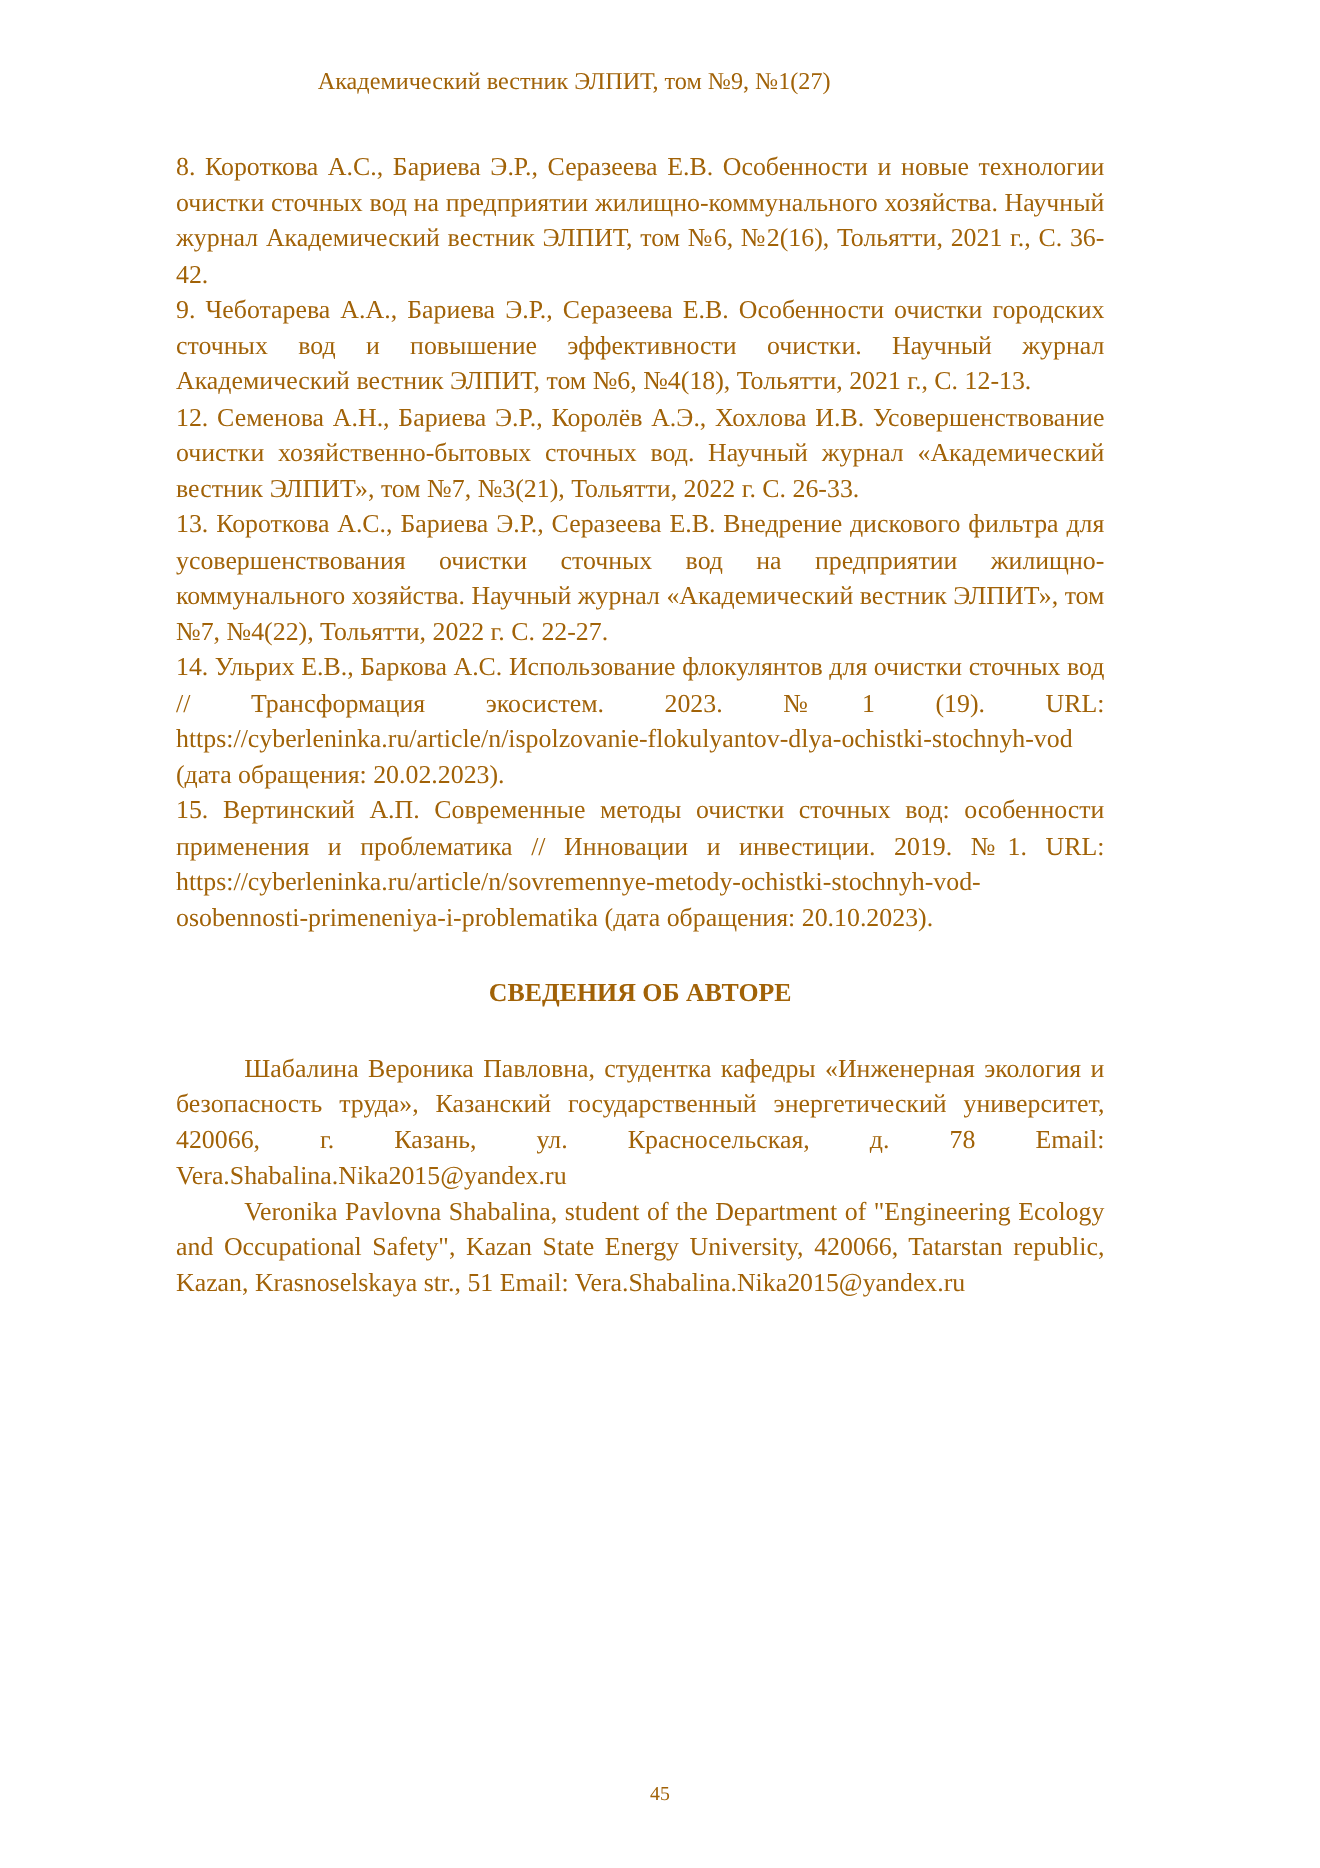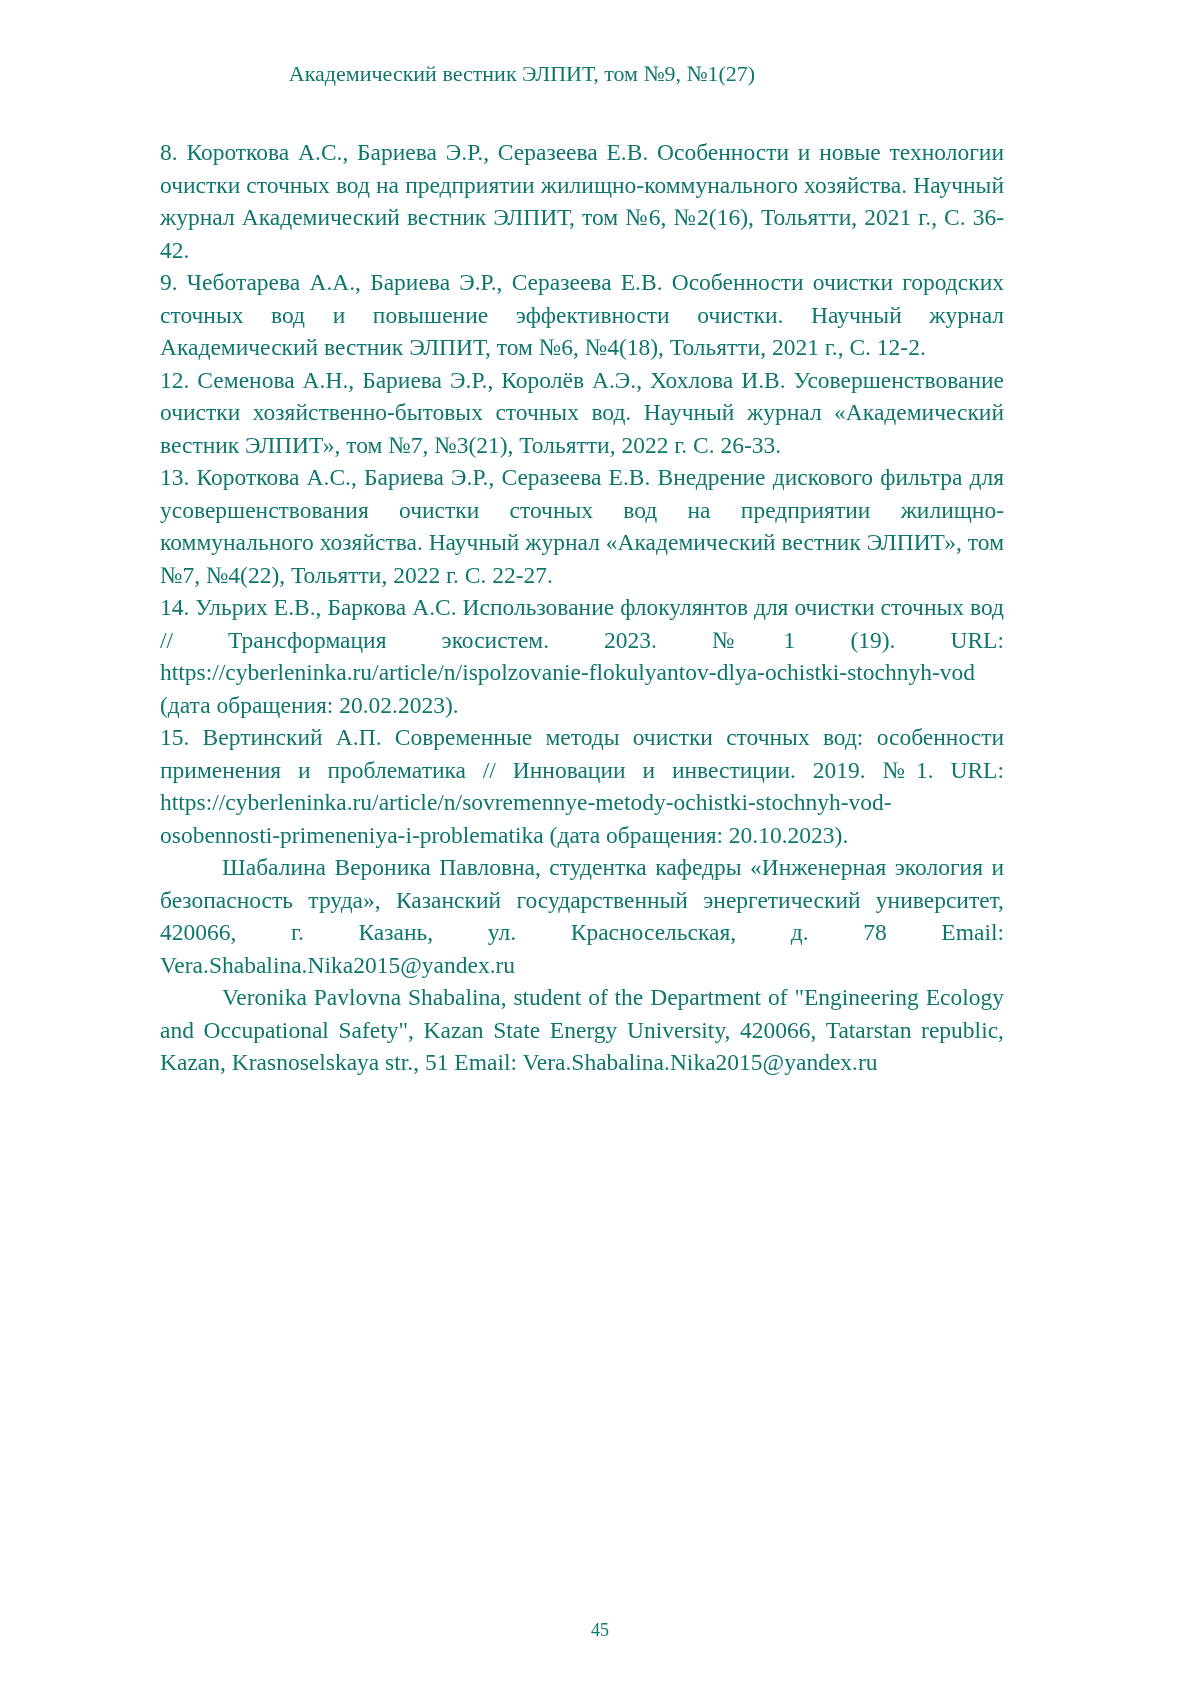--- a/index.html
+++ b/index.html
@@ -5,21 +5,21 @@
   html, body {
     margin: 0;
     padding: 0;
     background: #ffffff;
   }
   .page {
     position: relative;
     width: 1200px;
     height: 1698px;
     background: #ffffff;
-    color: #0f766e;
+    color: #a16207;
     font-family: "Liberation Serif", serif;
     box-sizing: border-box;
     padding: 60px 196px 0 160px;
   }
   .running-head {
     text-align: center;
     font-size: 22px;
     line-height: 28px;
     margin: 0 120px 48px 0;
     white-space: nowrap;
@@ -54,27 +54,28 @@
 </style>
 </head>
 <body>
 
 <div class="page">
 
   <div class="running-head">Академический вестник ЭЛПИТ, том №9, №1(27)</div>
 
   <div class="references">
     <p>8. Короткова А.С., Бариева Э.Р., Серазеева Е.В. Особенности и новые технологии очистки сточных вод на предприятии жилищно-коммунального хозяйства. Научный журнал Академический вестник ЭЛПИТ, том №6, №2(16), Тольятти, 2021 г., С. 36-42.</p>
-    <p>9. Чеботарева А.А., Бариева Э.Р., Серазеева Е.В. Особенности очистки городских сточных вод и повышение эффективности очистки. Научный журнал Академический вестник ЭЛПИТ, том №6, №4(18), Тольятти, 2021 г., С. 12-2.</p>
+    <p>9. Чеботарева А.А., Бариева Э.Р., Серазеева Е.В. Особенности очистки городских сточных вод и повышение эффективности очистки. Научный журнал Академический вестник ЭЛПИТ, том №6, №4(18), Тольятти, 2021 г., С. 12-13.</p>
     <p>12. Семенова А.Н., Бариева Э.Р., Королёв А.Э., Хохлова И.В. Усовершенствование очистки хозяйственно-бытовых сточных вод. Научный журнал «Академический вестник ЭЛПИТ», том №7, №3(21), Тольятти, 2022 г. С. 26-33.</p>
     <p>13. Короткова А.С., Бариева Э.Р., Серазеева Е.В. Внедрение дискового фильтра для усовершенствования очистки сточных вод на предприятии жилищно-коммунального хозяйства. Научный журнал «Академический вестник ЭЛПИТ», том №7, №4(22), Тольятти, 2022 г. С. 22-27.</p>
     <p>14. Ульрих Е.В., Баркова А.С. Использование флокулянтов для очистки сточных вод // Трансформация экосистем. 2023. №1 (19). URL: https://cyberleninka.ru/article/n/ispolzovanie-flokulyantov-dlya-ochistki-stochnyh-vod (дата обращения: 20.02.2023).</p>
     <p>15. Вертинский А.П. Современные методы очистки сточных вод: особенности применения и проблематика // Инновации и инвестиции. 2019. №1. URL: https://cyberleninka.ru/article/n/sovremennye-metody-ochistki-stochnyh-vod-osobennosti-primeneniya-i-problematika (дата обращения: 20.10.2023).</p>
   </div>
 
+  <div class="section-heading">СВЕДЕНИЯ ОБ АВТОРЕ</div>
 
   <p class="author-para">Шабалина Вероника Павловна, студентка кафедры «Инженерная экология и безопасность труда», Казанский государственный энергетический университет, 420066, г. Казань, ул. Красносельская, д. 78 Email: Vera.Shabalina.Nika2015@yandex.ru</p>
 
 
   <p class="author-para">Veronika Pavlovna Shabalina, student of the Department of "Engineering Ecology and Occupational Safety", Kazan State Energy University, 420066, Tatarstan republic, Kazan, Krasnoselskaya str., 51 Email: Vera.Shabalina.Nika2015@yandex.ru</p>
 
   <div class="page-number">45</div>
 
 </div>
 

